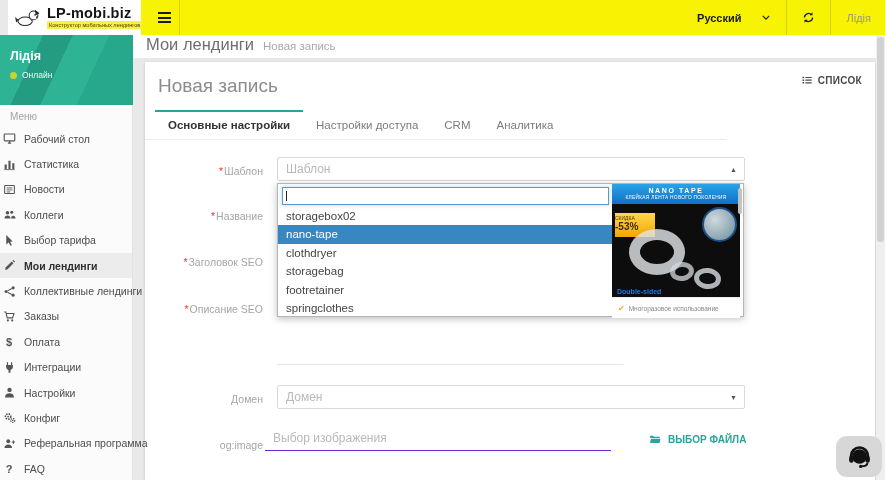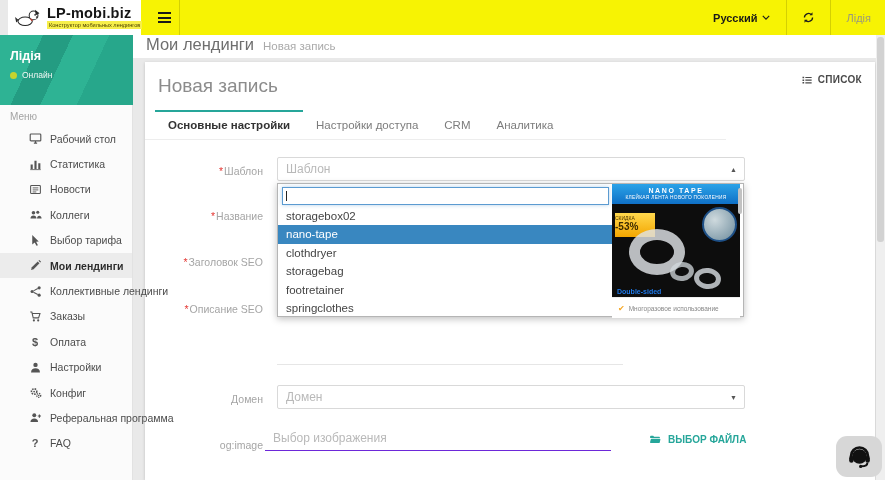--- a/index.html
+++ b/index.html
@@ -13,53 +13,53 @@
   .logo-dog svg { width:27px; height:21px; }
   .logo-title { font-size:14.5px; font-weight:bold; color:#161616; letter-spacing:.2px; line-height:15px; }
   .logo-tag { font-size:5.6px; color:#4d4200; background:#f7ef4a; padding:1px 2px; white-space:nowrap; }
   .tb-left { display:flex; align-items:center; }
   .hamburger { width:30px; height:35px; display:flex; flex-direction:column; justify-content:center; align-items:center; gap:2.5px; margin-left:8px; cursor:pointer; }
   .hamburger span { width:13px; height:2px; background:#191919; }
   .tb-divider { width:1px; height:35px; background:rgba(0,0,0,.14); }
   .support { display:flex; align-items:center; gap:8px; padding:0 22px; height:35px; font-size:10.5px; font-weight:bold; color:#191919; letter-spacing:.4px; cursor:pointer; }
   .tg svg { width:15px; height:15px; }
   .tb-right { margin-left:auto; display:flex; align-items:center; height:35px; padding-right:18px; }
-  .lang { display:flex; align-items:center; gap:4px; font-size:11px; font-weight:bold; color:#191919; padding:0 16px; cursor:pointer; }
+  .lang { display:flex; align-items:center; gap:20px; font-size:11px; font-weight:bold; color:#191919; padding:0 16px; cursor:pointer; }
   .chev svg { width:8px; height:5px; }
   .refresh { padding:0 15px; cursor:pointer; }
   .refresh svg { width:13px; height:13px; }
   .tb-user { font-size:11px; color:#99997d; padding:0 4px 0 16px; cursor:pointer; }
 
   
   .sidebar { position:absolute; left:0; top:35px; width:133px; height:445px; background:#fbfbfb; border-right:1px solid #e2e2e2; z-index:10; }
   .side-head { position:absolute; left:0; top:0; width:133px; height:70px; padding:14px 0 0 10px;
     background:linear-gradient(115deg,#2eb394 0%,#2eb394 26%,#249c82 26%,#249c82 44%,#2eb394 44%,#2eb394 66%,#27a78b 66%,#27a78b 100%); }
   .side-name { color:#fff; font-size:12.5px; font-weight:bold; margin-bottom:7px; }
   .side-status { display:flex; align-items:center; gap:5px; }
   .status-dot { width:7px; height:7px; border-radius:50%; background:#c6d42e; }
   .status-text { color:#f2f7f4; font-size:8.5px; }
   .menu-label { position:absolute; left:10px; top:76px; font-size:10px; color:#a2a2a2; }
   .menu { position:absolute; left:0; top:91px; width:132px; }
-  .menu-item { height:25.4px; display:flex; align-items:center; gap:8px; padding-left:28px; cursor:pointer; color:#4c4c4c; }
+  .menu-item { height:25.4px; display:flex; align-items:center; gap:8px; padding-left:2px; cursor:pointer; color:#4c4c4c; }
   .menu-item.active { background:#ececec; }
   .menu-item.active .mi-label { font-weight:bold; color:#2e2e2e; }
   .mi-icon { width:14px; height:14px; color:#555; display:flex; align-items:center; justify-content:center; flex:none; }
   .mi-icon svg { width:13px; height:13px; }
   .mi-icon .tglyph { font-size:11px; font-weight:bold; color:#555; }
   .mi-label { font-size:10.5px; white-space:nowrap; }
 
   
   .crumbbar { position:absolute; left:133px; top:35px; width:752px; height:23px; background:#fff; display:flex; align-items:baseline; padding-left:13px; gap:9px; }
   .crumb-title { font-size:16.5px; color:#6f6f6f; }
   .crumb-sub { font-size:11.5px; color:#aaa; }
 
   
   .card { position:absolute; left:145px; top:62px; width:730px; height:418px; background:#fff; box-shadow:0 1px 3px rgba(0,0,0,.18); }
   .card-title { position:absolute; left:13px; top:13px; font-size:19px; color:#8c8c8c; }
-  .list-btn { position:absolute; right:13px; top:12px; display:flex; gap:5px; font-size:10px; font-weight:bold; color:#4a4a4a; letter-spacing:.3px; cursor:pointer; }
+  .list-btn { position:absolute; right:13px; top:12px; display:flex; align-items:center; gap:5px; font-size:10px; font-weight:bold; color:#4a4a4a; letter-spacing:.3px; cursor:pointer; }
   .list-btn svg { width:12px; height:12px; }
   .tabs { position:absolute; left:0; top:48px; width:581px; border-bottom:1px solid #ededed; padding-left:10px; display:flex; }
   .tab { padding:7px 13px 8px; font-size:11.5px; color:#7c7c7c; border-top:2px solid transparent; cursor:pointer; white-space:nowrap; }
   .tab.active { border-top-color:#26a69a; color:#333; font-weight:bold; }
 
   
   .flabel { position:absolute; left:0; width:118px; text-align:right; font-size:10.5px; color:#a5a5a5; }
   .req { color:#e53935; margin-right:1px; }
   .sel { position:absolute; left:132px; width:468px; height:24px; border:1px solid #d9d9d9; border-radius:2px; background:#fff; cursor:pointer; }
   .sel .ph, .uline .ph { display:block; line-height:22px; padding-left:8px; color:#b9b9b9; font-size:12px; }
@@ -245,20 +245,29 @@
       </div>
       <div class="menu-item">
         <span class="mi-icon">
           <span class="tglyph">$</span>
         </span>
         <span class="mi-label">Оплата</span>
       </div>
       <div class="menu-item">
         <span class="mi-icon">
           <svg viewBox="0 0 16 16">
+            <path d="M5.5 1.5v3.5M10.5 1.5v3.5" stroke="currentColor" stroke-width="1.5"></path>
+            <path d="M3.8 5h8.4v2.2c0 1.9-1.2 3.5-3 4v3.3H6.8v-3.3c-1.8-.5-3-2.1-3-4z" fill="currentColor"></path>
+          </svg>
+        </span>
+        <span class="mi-label">Интеграции</span>
+      </div>
+      <div class="menu-item">
+        <span class="mi-icon">
+          <svg viewBox="0 0 16 16">
             <circle cx="8" cy="4.8" r="2.7" fill="currentColor"></circle>
             <path d="M2.5 14c0-3.1 2.4-5 5.5-5s5.5 1.9 5.5 5z" fill="currentColor"></path>
           </svg>
         </span>
         <span class="mi-label">Настройки</span>
       </div>
       <div class="menu-item">
         <span class="mi-icon">
           <svg viewBox="0 0 16 16">
             <circle cx="6.3" cy="6.8" r="3.3" fill="none" stroke="currentColor" stroke-width="1.9" stroke-dasharray="1.9 1.25"></circle>

